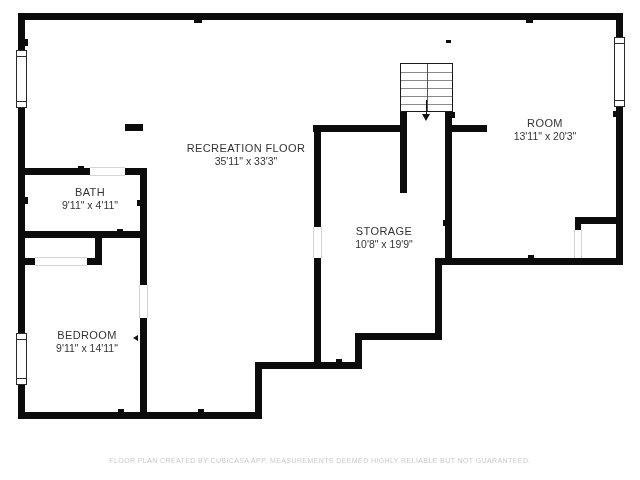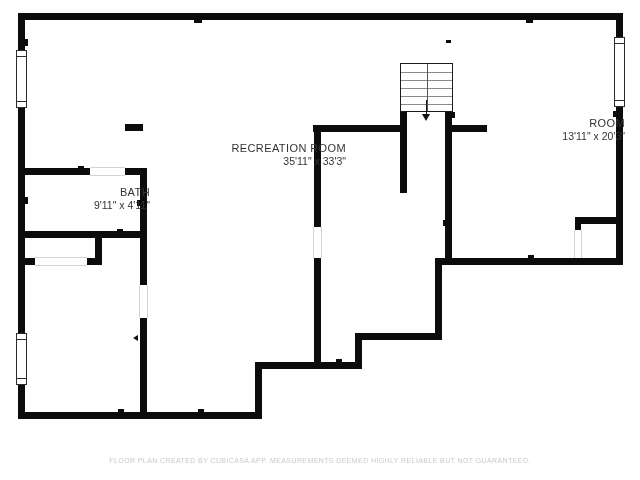--- a/index.html
+++ b/index.html
@@ -17,21 +17,21 @@
   .door.v { border-left:1px solid #d4d4d4; border-right:1px solid #d4d4d4; }
   .stairs { position:absolute; left:400px; top:63px; width:53px; height:49px;
     border:1px solid #1a1a1a; background:#ffffff; box-sizing:border-box; }
   .tread { position:absolute; left:0; right:0; height:1px; background:#8a8a8a; }
   .stair-center { position:absolute; left:26px; top:0; width:1px; height:47px; background:#555; }
   .stair-arrow-line { position:absolute; left:426px; top:100px; width:1px; height:15px; background:#111; }
   .stair-arrow-head { position:absolute; left:422px; top:114px; width:0; height:0;
     border-left:4px solid transparent; border-right:4px solid transparent; border-top:7px solid #111; }
   .door-marker { position:absolute; left:133px; top:335px; width:0; height:0;
     border-top:3px solid transparent; border-bottom:3px solid transparent; border-right:5px solid #111; }
-  .room-label { position:absolute; text-align:right; color:#333333; }
+  .room-label { position:absolute; text-align:center; color:#333333; }
   .room-label .name { display:block; font-size:11px; letter-spacing:0.4px; }
   .room-label .dims { display:block; font-size:10.5px; margin-top:1px; }
   .footer-note { position:absolute; left:0; right:0; top:457px; text-align:center;
     font-size:7px; letter-spacing:0.4px; color:#c9c9c9; }
   .watermark { position:absolute; left:596px; top:439px; width:44px; height:38px;
     overflow:hidden; color:#d3d3d3; }
   .watermark .wm-text { position:absolute; left:2px; top:12px; font-size:17px;
     font-weight:bold; letter-spacing:0.5px; color:#d3d3d3; white-space:nowrap; }
   .watermark svg { position:absolute; left:0; top:0; }
 </style>
@@ -101,26 +101,34 @@
   <div class="tick" style="left:198px;top:409px;width:6px;height:3px"></div>
   <div class="tick" style="left:336px;top:359px;width:6px;height:3px"></div>
   <div class="tick" style="left:528px;top:255px;width:6px;height:3px"></div>
   <div class="tick" style="left:613px;top:111px;width:3px;height:6px"></div>
   <div class="tick" style="left:452px;top:112px;width:3px;height:6px"></div>
   <div class="tick" style="left:443px;top:220px;width:3px;height:6px"></div>
   <div class="tick" style="left:446px;top:40px;width:5px;height:3px"></div>
   <div class="door-marker"></div>
 
   <div class="room-label" style="left:146px;top:142px;width:200px">
-    <span class="name">RECREATION ROOM</span>
+    <span class="name">RECREATION FLOOR</span>
     <span class="dims">35'11" x 33'3"</span>
   </div>
   <div class="room-label" style="left:30px;top:186px;width:120px">
     <span class="name">BATH</span>
     <span class="dims">9'11" x 4'11"</span>
+  </div>
+  <div class="room-label" style="left:17px;top:329px;width:140px">
+    <span class="name">BEDROOM</span>
+    <span class="dims">9'11" x 14'11"</span>
+  </div>
+  <div class="room-label" style="left:304px;top:225px;width:160px">
+    <span class="name">STORAGE</span>
+    <span class="dims">10'8" x 19'9"</span>
   </div>
   <div class="room-label" style="left:465px;top:117px;width:160px">
     <span class="name">ROOM</span>
     <span class="dims">13'11" x 20'3"</span>
   </div>
 
   <div class="footer-note">FLOOR PLAN CREATED BY CUBICASA APP. MEASUREMENTS DEEMED HIGHLY RELIABLE BUT NOT GUARANTEED.</div>
 
 
 </div>

